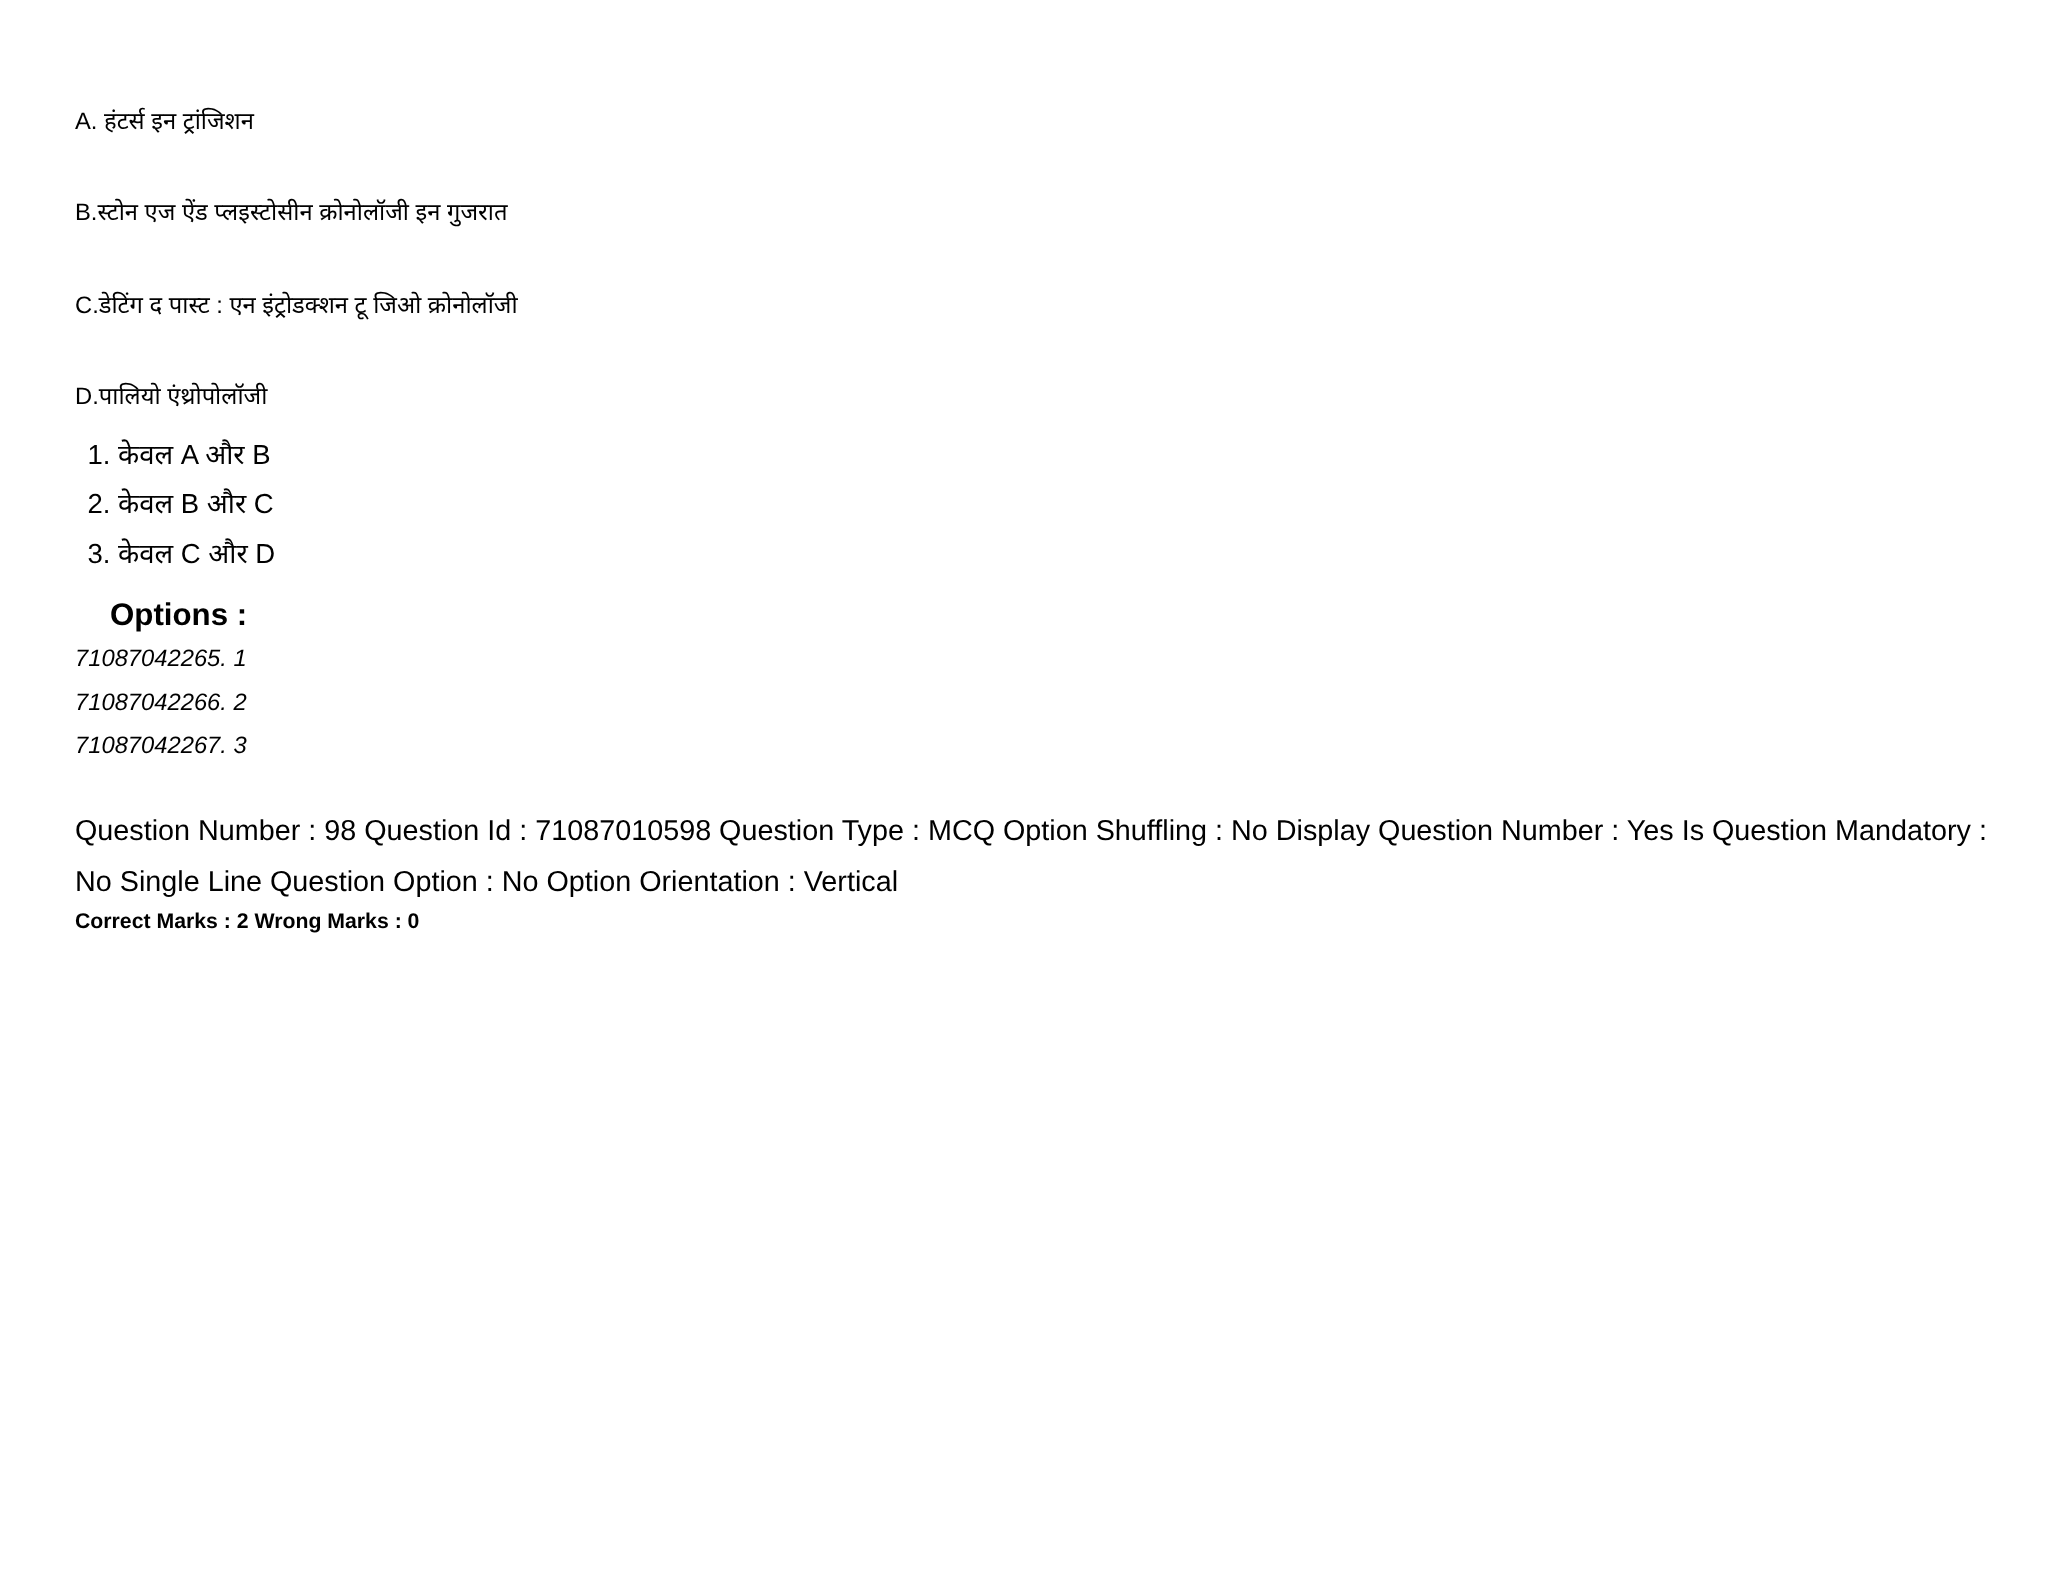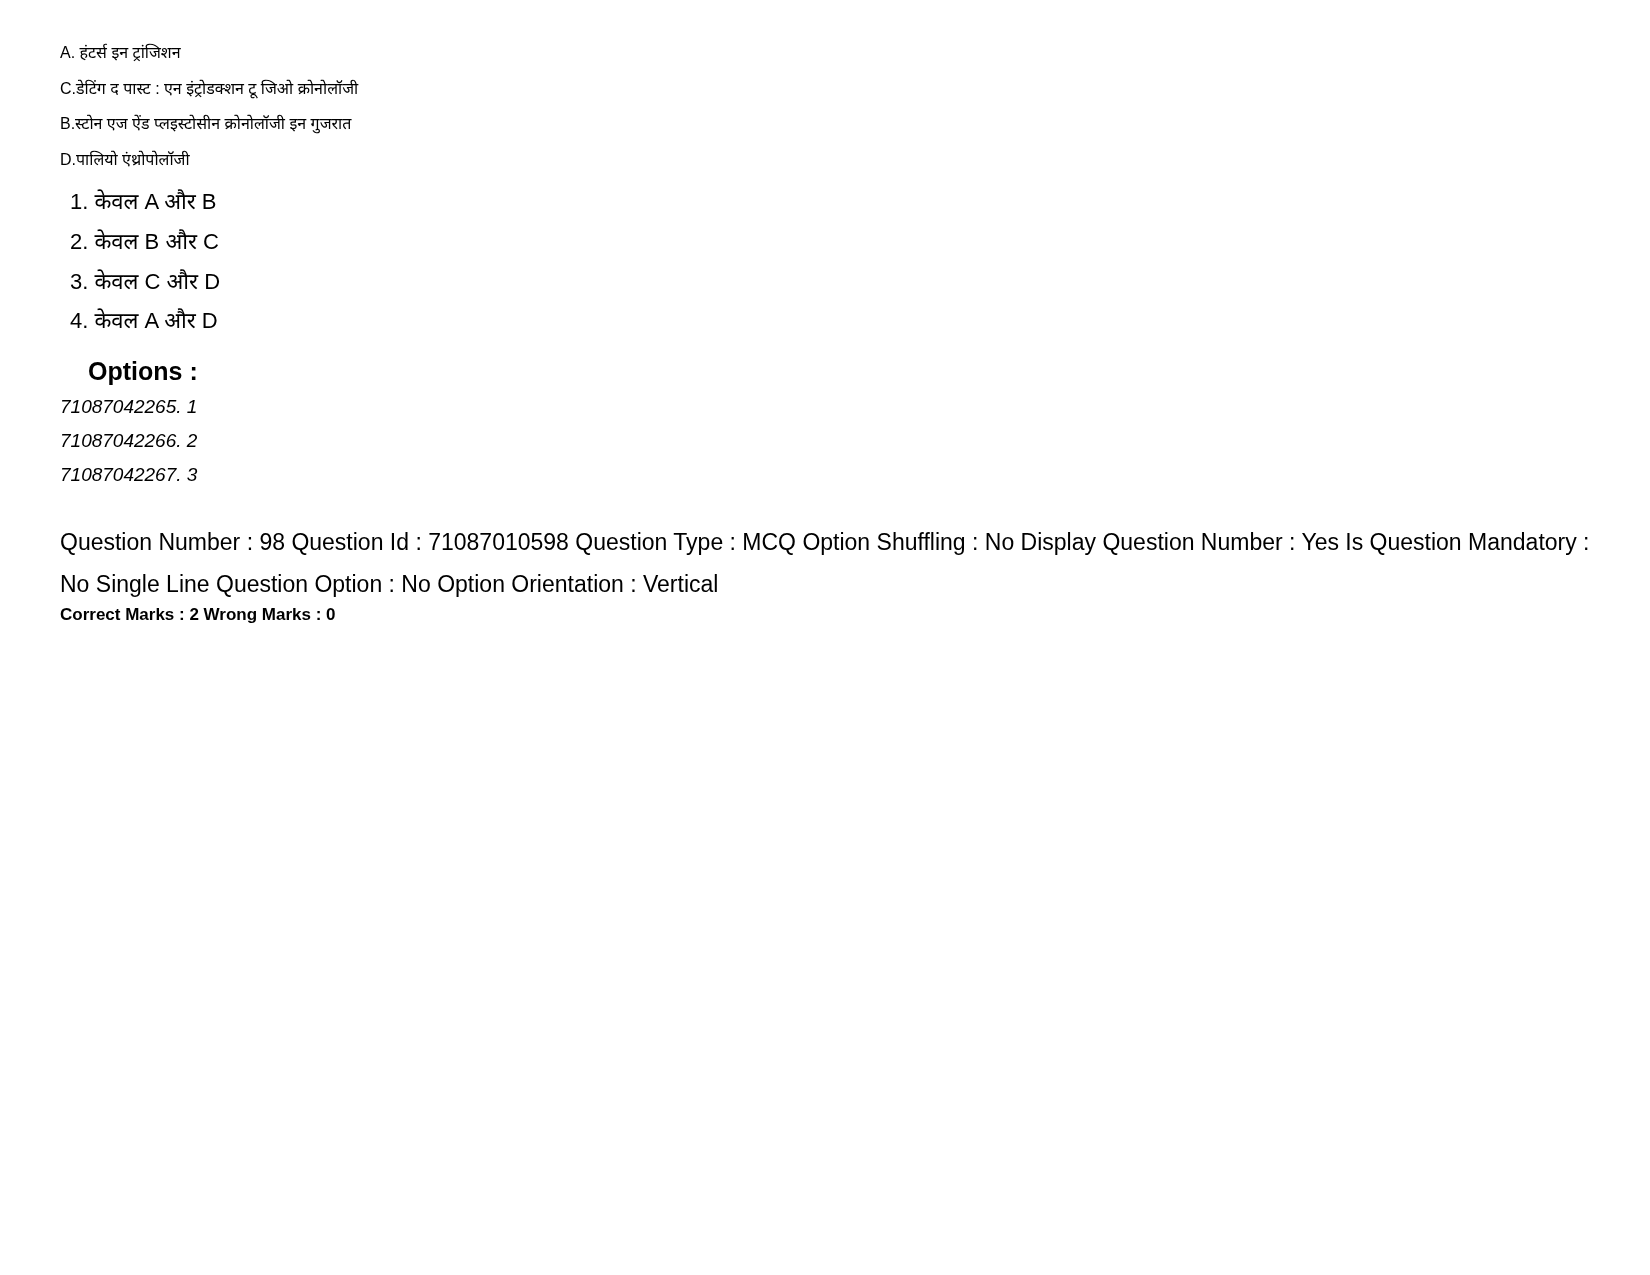--- a/index.html
+++ b/index.html
@@ -17,21 +17,22 @@
       min-height: 1275px;
     }
     .question-text {
       margin-bottom: 20px;
       line-height: 1.6;
       font-size: 19px;
     }
     .option-line {
       margin-bottom: 10px;
       line-height: 1.6;
-      font-size: 16px;
+      font-size: 19px;
+      margin-top: 43px;
     }
     .sub-question {
       margin-top: 20px;
       margin-bottom: 10px;
       font-size: 19px;
       line-height: 1.6;
     }
     .numbered-option {
       margin-left: 10px;
       line-height: 1.8;
@@ -61,34 +62,33 @@
     }
   </style>
 </head>
 <body>
 
 <div>
 
 
   <div class="option-line">A. हंटर्स इन ट्रांजिशन</div>
 
+  <div class="option-line">B.स्टोन एज ऐंड प्लइस्टोसीन क्रोनोलॉजी इन गुजरात</div>
+
   <div class="option-line">C.डेटिंग द पास्ट : एन इंट्रोडक्शन टू जिओ क्रोनोलॉजी</div>
-
-  <div class="option-line">B.स्टोन एज ऐंड प्लइस्टोसीन क्रोनोलॉजी इन गुजरात</div>
 
   <div class="option-line">D.पालियो एंथ्रोपोलॉजी</div>
 
 
   <div class="numbered-option">1. केवल A और B</div>
 
   <div class="numbered-option">2. केवल B और C</div>
 
   <div class="numbered-option">3. केवल C और D</div>
 
-  <div class="numbered-option">4. केवल A और D</div>
 
   <div class="options-label">Options :</div>
 
   <div class="option-id-line">71087042265. 1</div>
 
   <div class="option-id-line">71087042266. 2</div>
 
   <div class="option-id-line">71087042267. 3</div>
 
 

